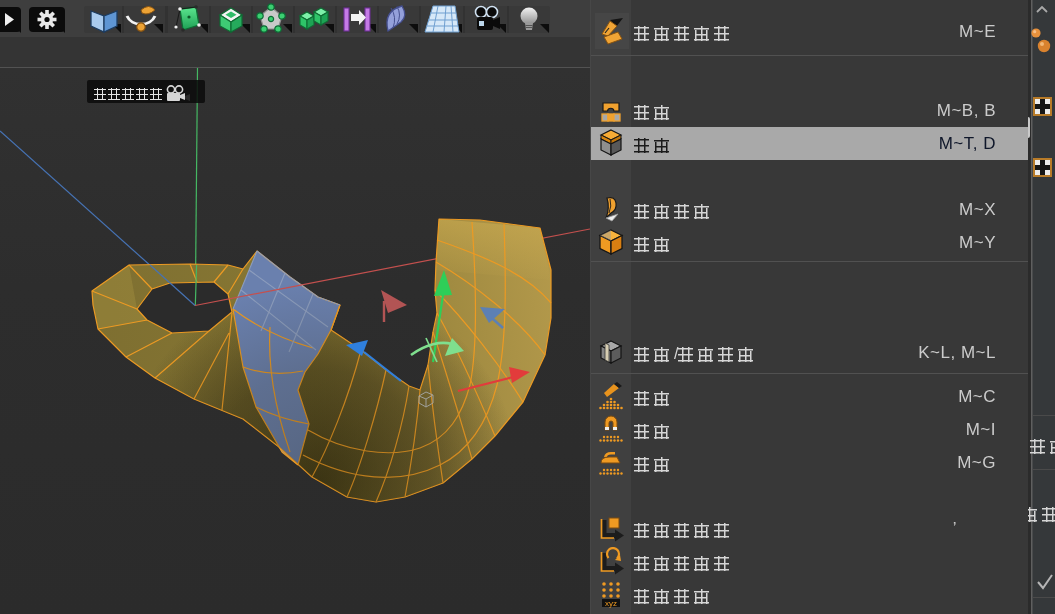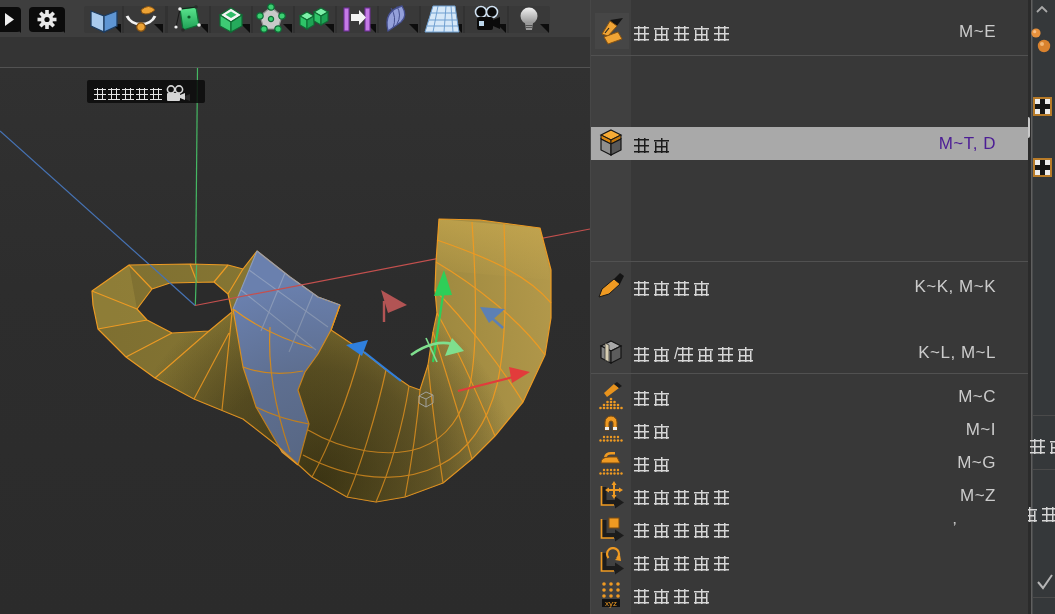--- a/index.html
+++ b/index.html
@@ -28,21 +28,21 @@
 #strip{position:absolute;left:0;top:37px;width:1055px;height:30px;background:#343434;border-bottom:1px solid #525252;}
 #vp{position:absolute;left:0;top:68px;width:590px;height:546px;background:#2d2d2d;}
 #camlabel{position:absolute;left:87px;top:80px;width:118px;height:23px;background:rgba(10,10,10,0.85);border-radius:2px;color:#e6e6e6;padding:4px 0 0 7px;box-sizing:border-box;}
 #menu{position:absolute;left:590px;top:0;width:438px;height:614px;background:#383838;border-left:1px solid #474747;box-sizing:border-box;}
 #icol{position:absolute;left:0;top:0;width:40px;height:614px;background:#404040;}
 .mrow{position:absolute;left:0;width:438px;height:33px;color:#d6d6d6;}
 .mrow .txt{position:absolute;left:43px;top:9px;}
 .mrow .sc{position:absolute;right:33px;top:7px;font-size:17px;letter-spacing:0.5px;color:#cbcbcb;}
 .mrow .ic{position:absolute;left:6px;top:2px;}
 .hl{background:#a9a9a9;color:#1c1c1c;}
-.hl .sc{color:#4c1d95;}
+.hl .sc{color:#0f172a;}
 .msep{position:absolute;left:0;width:438px;height:1px;background:#515151;}
 #rp{position:absolute;left:1028px;top:0;width:27px;height:614px;background:#35383a;overflow:hidden;}
 </style></head>
 <body>
 <div id="page">
 <div id="toolbar"><svg width="590" height="37" id="tbsvg">
 <defs>
 <linearGradient id="gcube" x1="0" y1="0" x2="0" y2="1">
             <stop offset="0" stop-color="#5ce68f"></stop>
             <stop offset="1" stop-color="#1da054"></stop>
@@ -299,38 +299,61 @@
 <div class="mrow" style="top:15px">
         <svg class="ic" width="28" height="28">
           <path d="M13,3 L26,1 L19,10 Z" fill="#141414"></path>
           <path d="M5,17 L13,4 L20,9 L11,19 Z" fill="#f0a435" stroke="#8a5410" stroke-width="1"></path>
           <path d="M12,11 L8,16" stroke="#222" stroke-width="1.2"></path>
           <path d="M7,20 L21,15 L25,22 L11,27 Z" fill="#f0a435" stroke="#8a5410" stroke-width="1"></path>
         </svg>
         <span class="txt"><i class="c"></i><i class="c v2"></i><i class="c"></i><i class="c v2"></i><i class="c"></i></span>
         <span class="sc">M~E</span>
       </div>
+<div class="mrow" style="top:94px">
+        <svg class="ic" width="28" height="28">
+          <path d="M6,15 L6,7 L22,7 L22,15 L17,15 A3.3,3.3 0 0 0 10.5,15 Z" fill="#f0a12f" stroke="#1a1a1a" stroke-width="1.2"></path>
+          <g stroke="#f0a12f" stroke-width="1.3">
+            <rect x="5" y="18" width="6" height="7" fill="#a8a8a8"></rect>
+            <rect x="11" y="18" width="6" height="7" fill="#f0a12f"></rect>
+            <rect x="17" y="18" width="6" height="7" fill="#a8a8a8"></rect>
+          </g>
+        </svg>
+        <span class="txt"><i class="c"></i><i class="c v2"></i></span>
+        <span class="sc">M~B, B</span>
+      </div>
 <div class="mrow hl" style="top:127px">
         <svg class="ic" width="28" height="28">
           <path d="M14,1 L24,6 L14,11 L4,6 Z" fill="#f7ab35" stroke="#141414" stroke-width="1.2"></path>
           <path d="M4,6 L14,11 L14,15 L4,10 Z" fill="#d8850f" stroke="#141414" stroke-width="1"></path>
           <path d="M14,11 L24,6 L24,10 L14,15 Z" fill="#c0740a" stroke="#141414" stroke-width="1"></path>
           <path d="M4,10 L14,15 L14,26 L4,21 Z" fill="#8f8f8f" stroke="#141414" stroke-width="1.2"></path>
           <path d="M14,15 L24,10 L24,21 L14,26 Z" fill="#585858" stroke="#141414" stroke-width="1.2"></path>
         </svg>
         <span class="txt"><i class="c"></i><i class="c v2"></i></span>
         <span class="sc">M~T, D</span>
       </div>
-<div class="mrow" style="top:270px">
-        <svg class="ic" width="28" height="28">
-          <path d="M2,25 L5,17 L17,7 L23,12 L12,22 Z" fill="#ef9a22" stroke="#191919" stroke-width="1"></path>
-          <path d="M17,7 L23,1 L27,4 L23,12 Z" fill="#141414"></path>
+<div class="mrow" style="top:193px">
+        <svg class="ic" width="28" height="28">
+          <path d="M10,3 Q18,1 19,8 Q20,15 14,18 L9,23 Q13,13 10,3 Z" fill="#f0a12f" stroke="#1a1a1a" stroke-width="1.2"></path>
+          <path d="M9,23 L21,19 L15,26 Z" fill="#eee" stroke="#999" stroke-width="0.8"></path>
+          <path d="M13,4 Q15,11 12,18" fill="none" stroke="#1a1a1a" stroke-width="0.9"></path>
         </svg>
         <span class="txt"><i class="c"></i><i class="c v2"></i><i class="c"></i><i class="c v2"></i></span>
-        <span class="sc">K~K, M~K</span>
+        <span class="sc">M~X</span>
+      </div>
+<div class="mrow" style="top:226px">
+        <svg class="ic" width="28" height="28">
+          <path d="M14,2 L25,7.5 L14,13 L3,7.5 Z" fill="#f7b23c" stroke="#161616" stroke-width="1.3"></path>
+          <path d="M3,7.5 L14,13 L14,26 L3,20.5 Z" fill="#ef9a22" stroke="#161616" stroke-width="1.3"></path>
+          <path d="M14,13 L25,7.5 L25,20.5 L14,26 Z" fill="#d97f12" stroke="#161616" stroke-width="1.3"></path>
+          <path d="M3,7.5 L14,2 L14,13 Z" fill="#9a9a9a" opacity="0.45"></path>
+        </svg>
+        <span class="txt"><i class="c"></i><i class="c v2"></i></span>
+        <span class="sc">M~Y</span>
       </div>
 <div class="mrow" style="top:336px">
         <svg class="ic" width="28" height="28">
           <path d="M14,3 L24,8 L14,13 L4,8 Z" fill="#a8a8a8" stroke="#141414" stroke-width="1.2"></path>
           <path d="M4,8 L14,13 L14,25 L4,20 Z" fill="#828282" stroke="#141414" stroke-width="1.2"></path>
           <path d="M14,13 L24,8 L24,20 L14,25 Z" fill="#5c5c5c" stroke="#141414" stroke-width="1.2"></path>
           <path d="M8,5 L12,7 L12,24 L8,22 Z" fill="#d6cdb2" stroke="#333" stroke-width="0.8"></path>
         </svg>
         <span class="txt"><i class="c"></i><i class="c v2"></i><span style="font-size:16px;vertical-align:middle;position:relative;top:-1px;">/</span><i class="c"></i><i class="c v2"></i><i class="c"></i><i class="c v2"></i></span>
         <span class="sc">K~L, M~L</span>
@@ -398,31 +421,20 @@
             <circle cx="7" cy="25.5" r="1.2"></circle>
             <circle cx="10.5" cy="25.5" r="1.2"></circle>
             <circle cx="14" cy="25.5" r="1.2"></circle>
             <circle cx="17.5" cy="25.5" r="1.2"></circle>
             <circle cx="21" cy="25.5" r="1.2"></circle>
             <circle cx="24.5" cy="25.5" r="1.2"></circle>
           </g>
         </svg>
         <span class="txt"><i class="c"></i><i class="c v2"></i></span>
         <span class="sc">M~G</span>
-      </div>
-<div class="mrow" style="top:479px">
-        <svg class="ic" width="28" height="28">
-          <path d="M7,6 L7,21.5 L19,21.5" fill="none" stroke="#1c1c1c" stroke-width="5"></path>
-          <path d="M18,15.5 L27,21.5 L18,27.5 Z" fill="#1c1c1c"></path>
-          <path d="M4.5,5 L4.5,24 L17,24" fill="none" stroke="#ef9a22" stroke-width="1.7"></path>
-          <path d="M17,2 L17,16 M10,9 L24,9" stroke="#ef9a22" stroke-width="2"></path>
-          <path d="M17,0 L14.5,4 L19.5,4 Z M17,18 L14.5,14 L19.5,14 Z M8,9 L12,6.5 L12,11.5 Z M26,9 L22,6.5 L22,11.5 Z" fill="#ef9a22"></path>
-        </svg>
-        <span class="txt"><i class="c"></i><i class="c v2"></i><i class="c"></i><i class="c v2"></i><i class="c"></i></span>
-        <span class="sc">M~Z</span>
       </div>
 <div class="mrow" style="top:512px">
         <svg class="ic" width="28" height="28">
           <path d="M7,6 L7,21.5 L19,21.5" fill="none" stroke="#1c1c1c" stroke-width="5"></path>
           <path d="M18,15.5 L27,21.5 L18,27.5 Z" fill="#1c1c1c"></path>
           <path d="M4.5,5 L4.5,24 L17,24" fill="none" stroke="#ef9a22" stroke-width="1.7"></path>
           <rect x="12" y="4" width="10" height="10" fill="#ef9a22" stroke="#7a4a10" stroke-width="1"></rect>
         </svg>
         <span class="txt"><i class="c"></i><i class="c v2"></i><i class="c"></i><i class="c v2"></i><i class="c"></i></span>
         <span class="sc" style="right:72px;">’</span>

